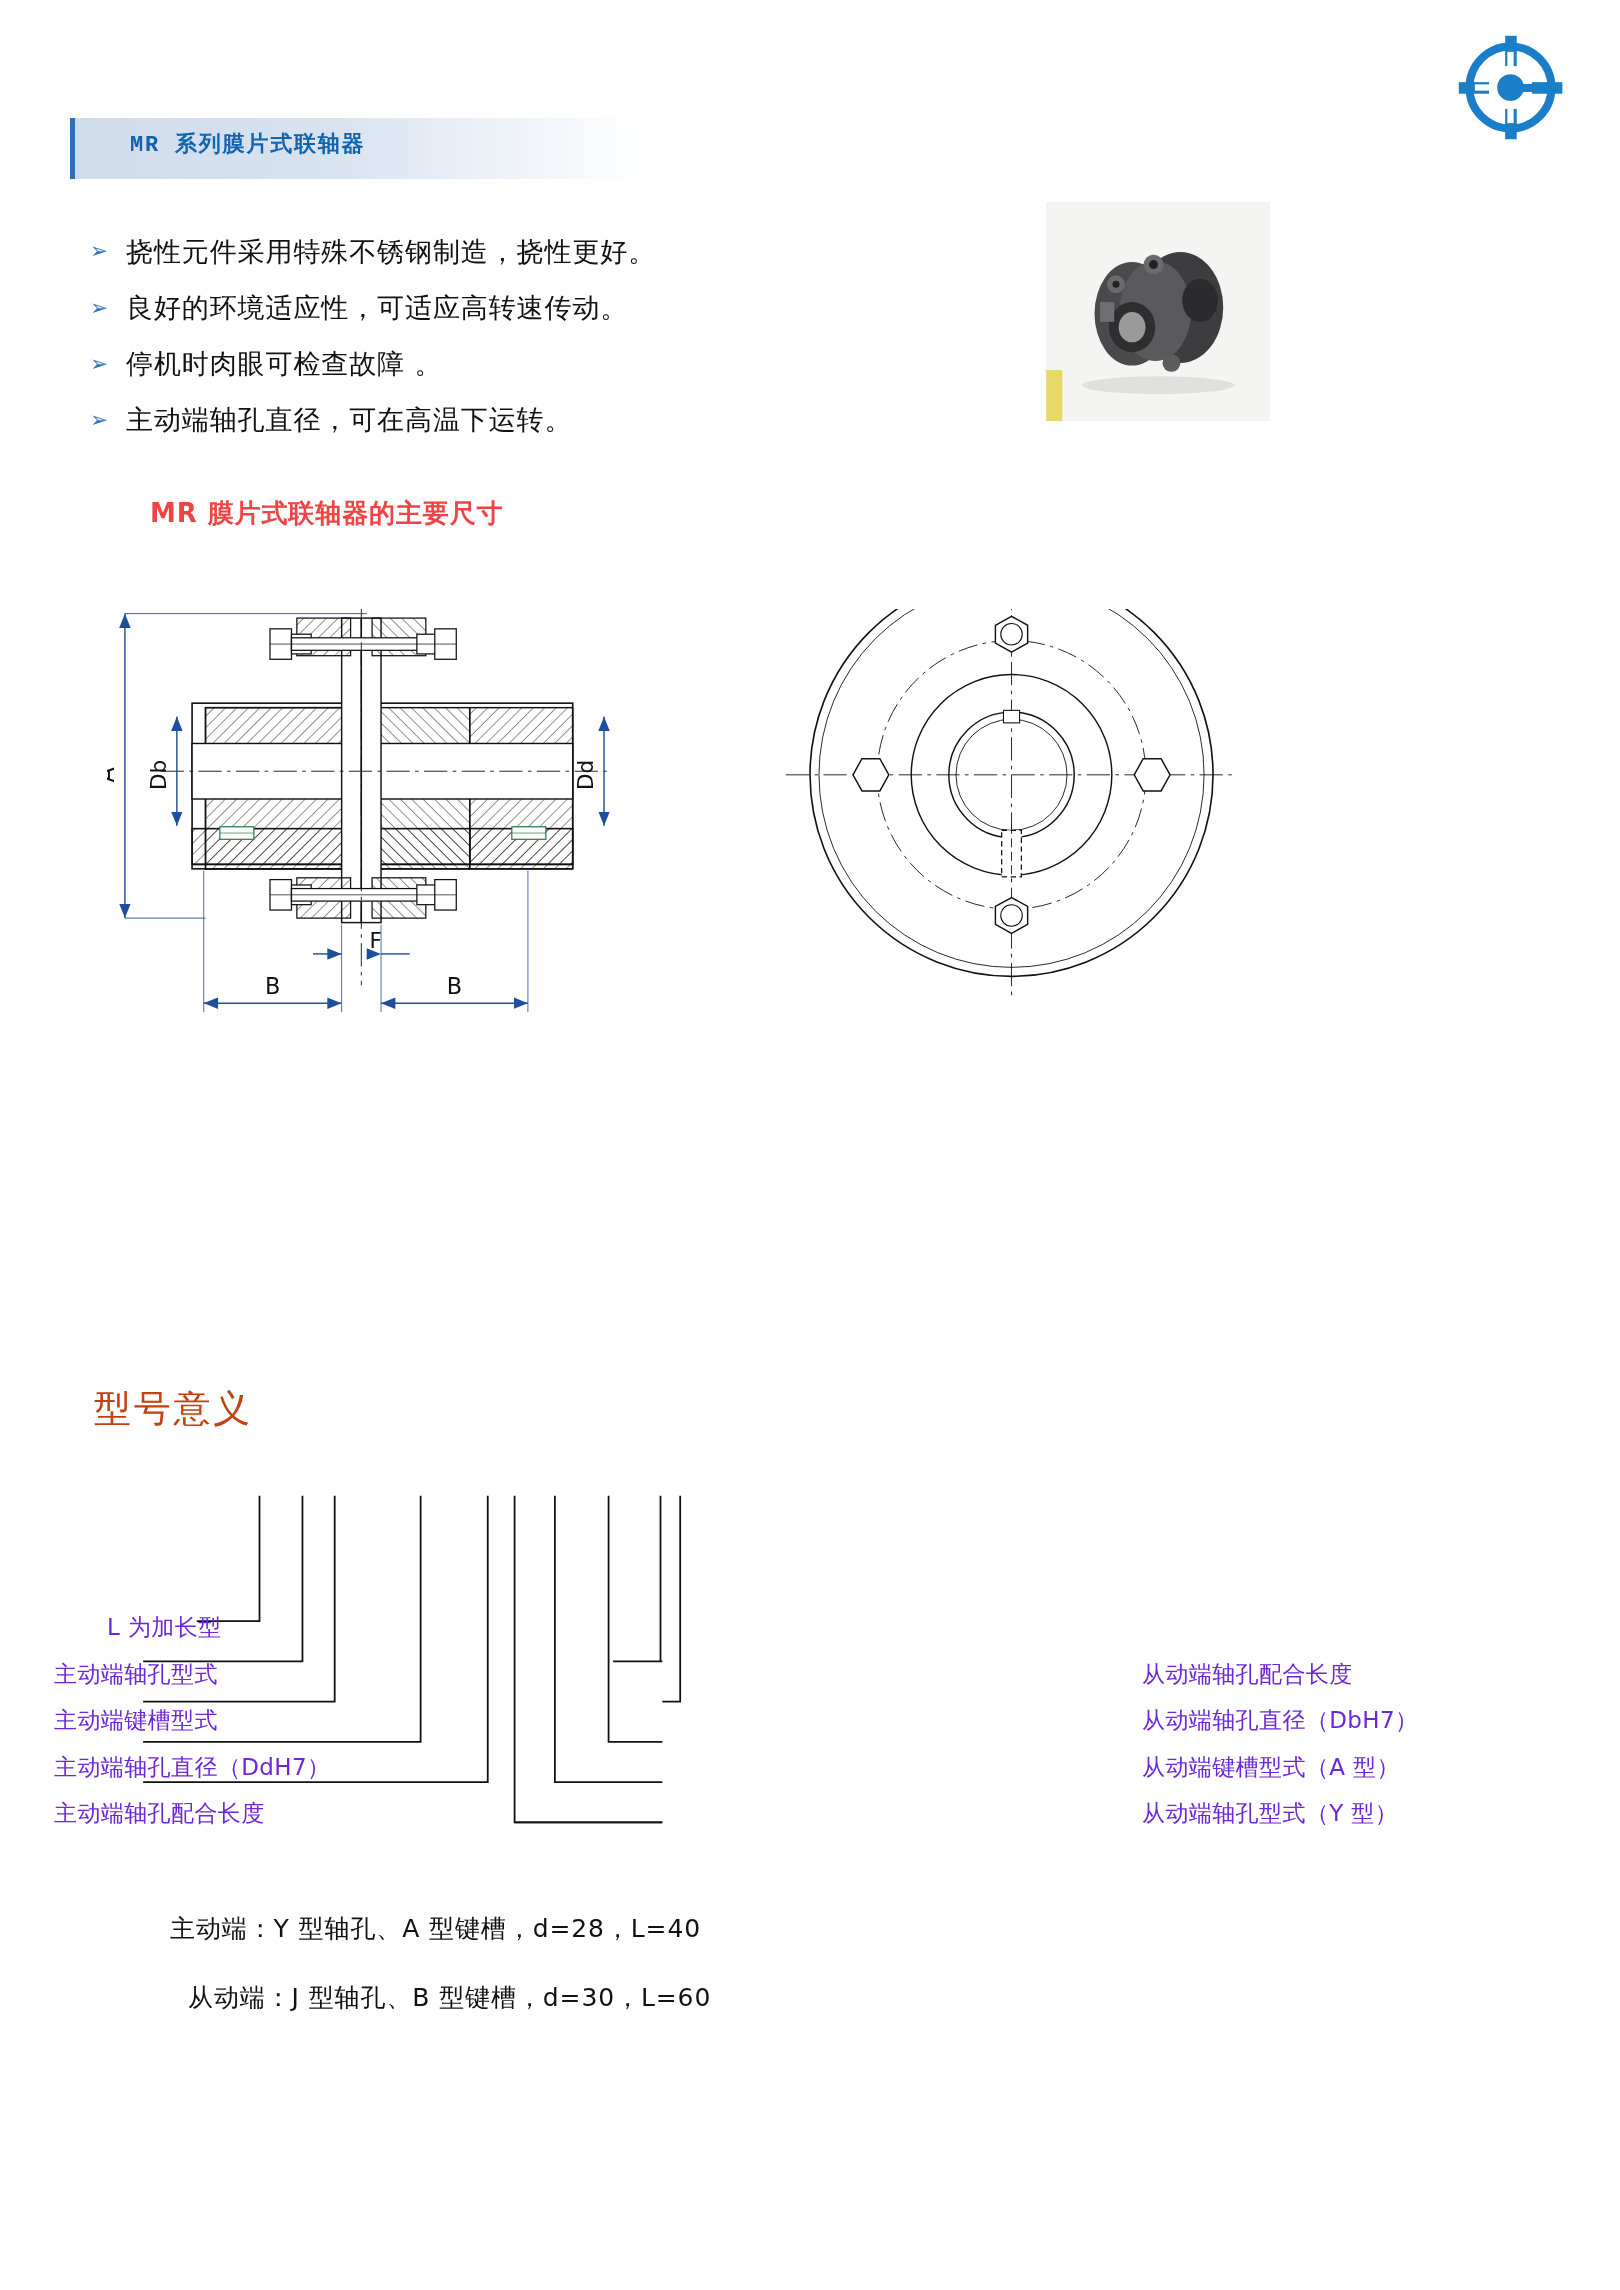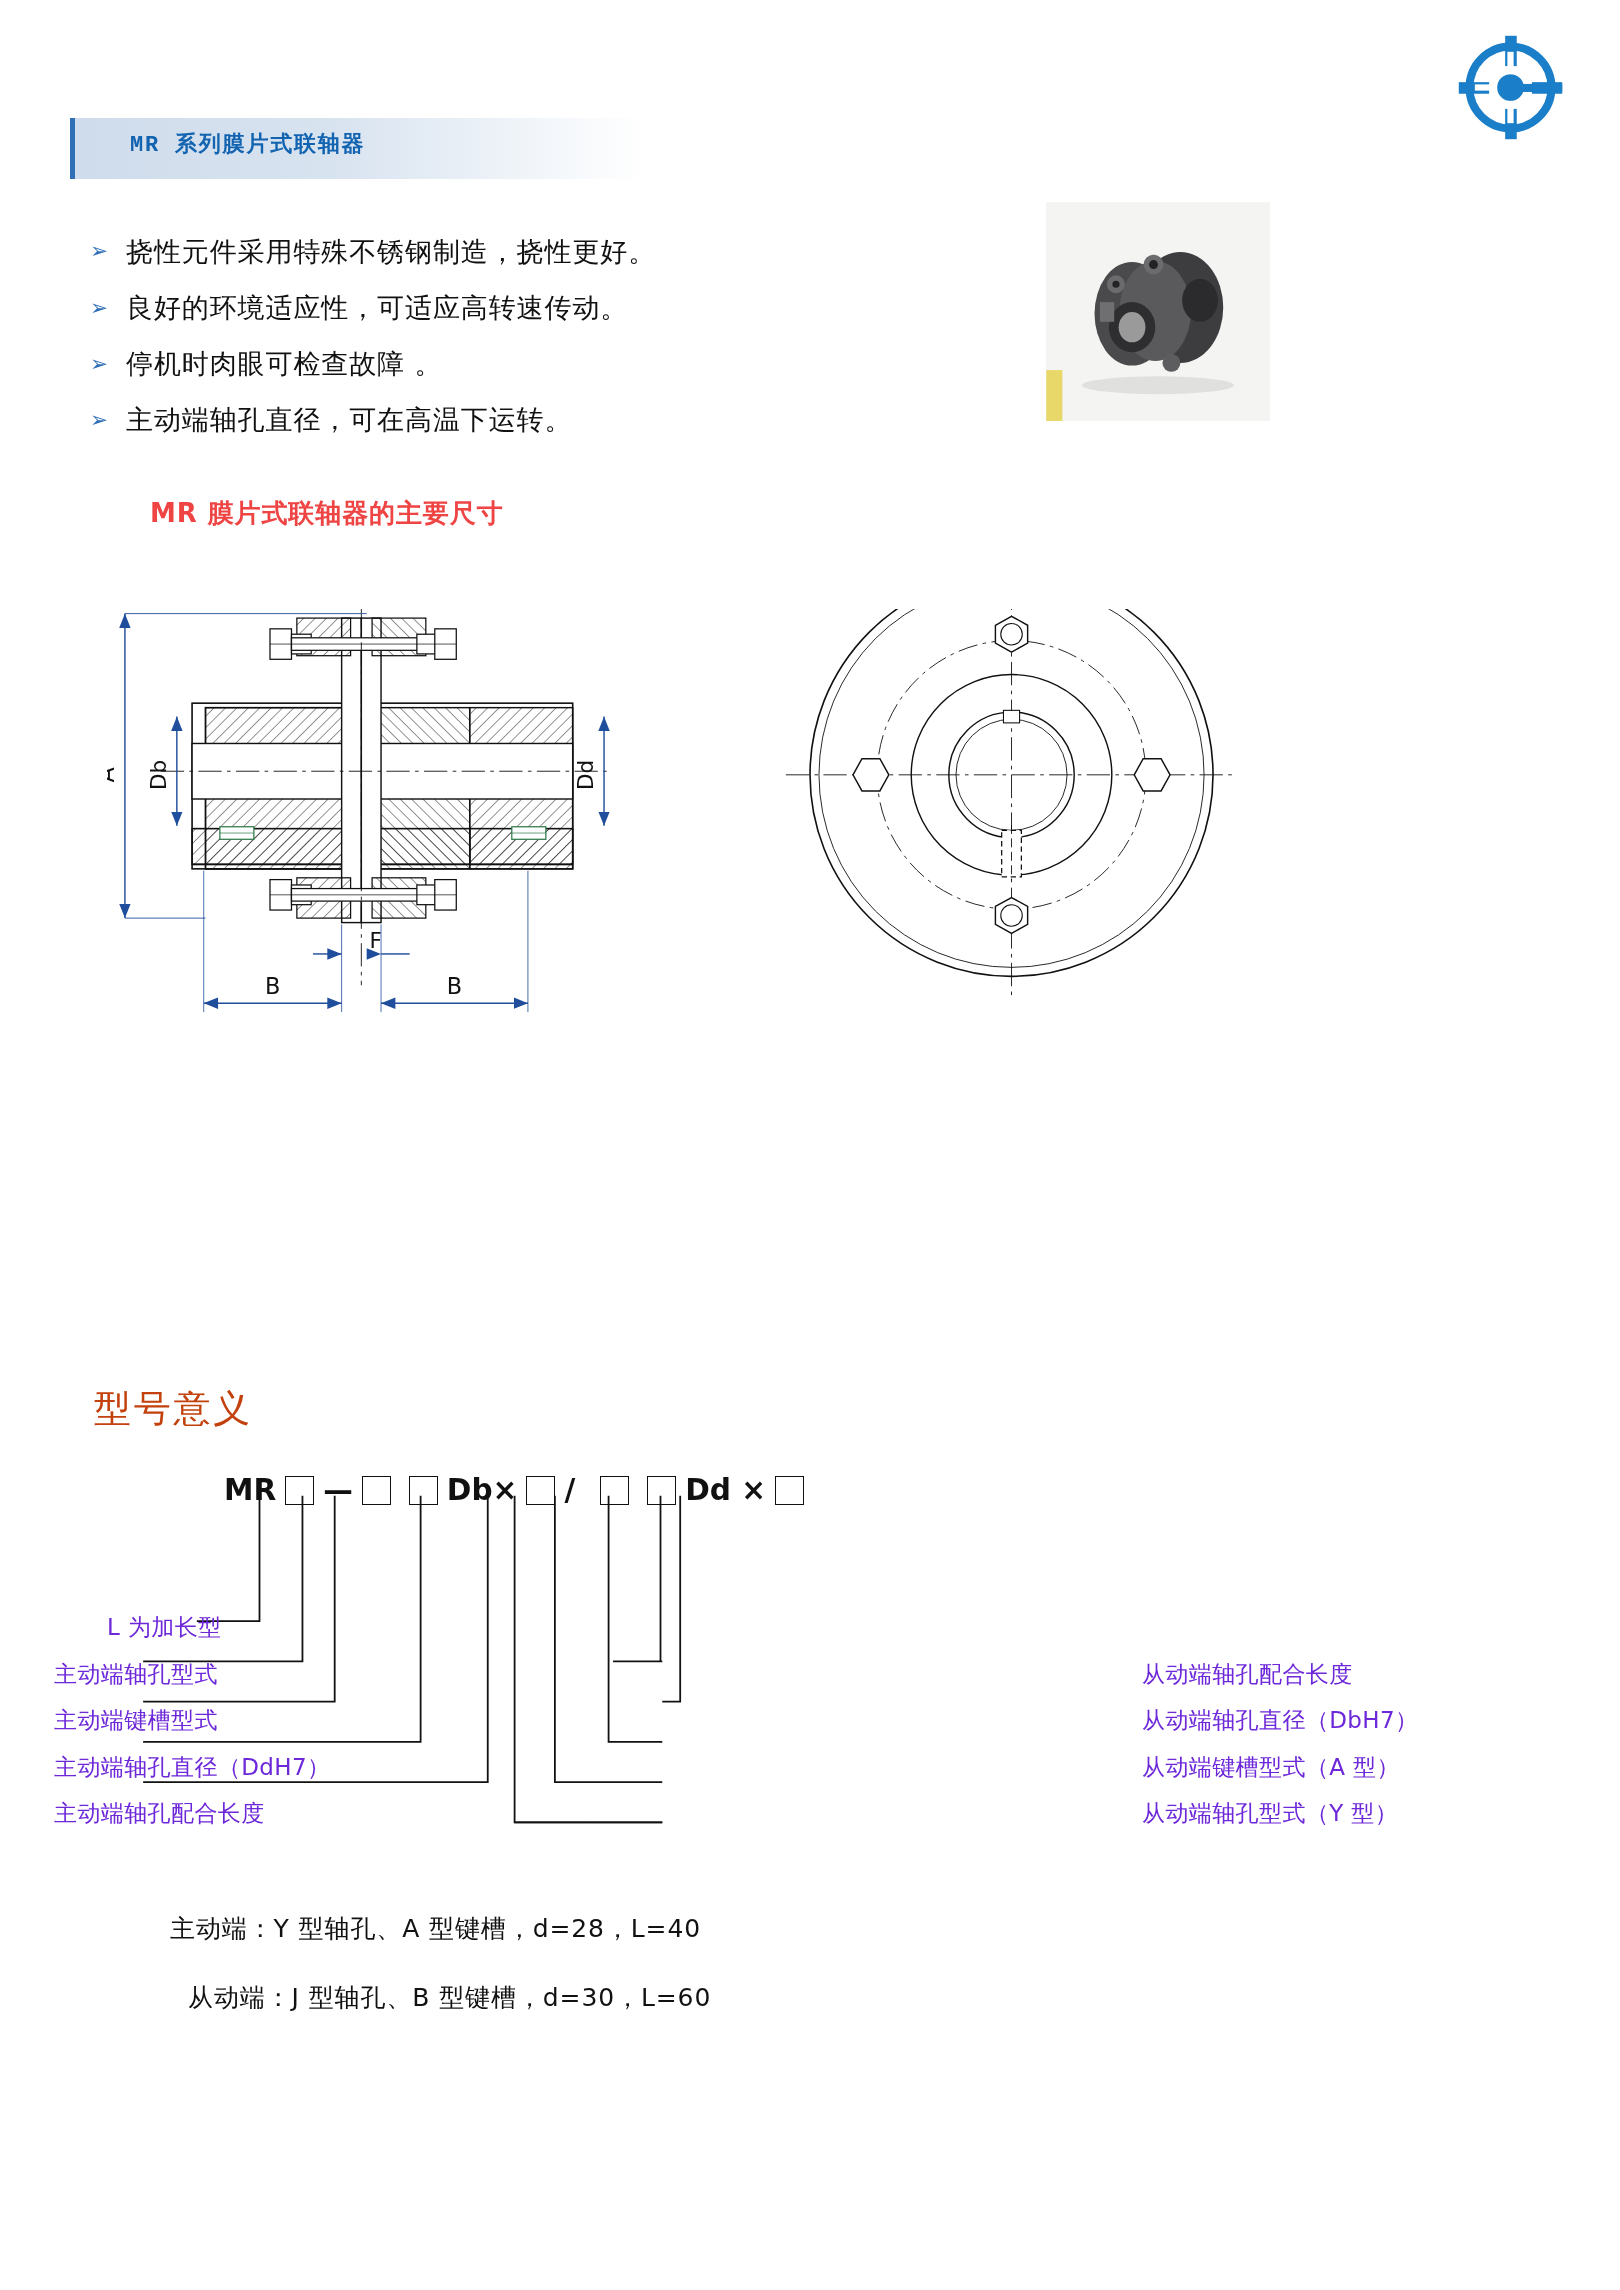--- a/index.html
+++ b/index.html
@@ -278,34 +278,20 @@
           <line x1="0" y1="56" x2="0" y2="118" stroke="#111" stroke-width="1" stroke-dasharray="10,5"></line>
         </g>
 
         <rect x="-9" y="-72" width="18" height="14" fill="#ffffff" stroke="#111" stroke-width="1.2"></rect>
       </g>
     </svg>
   </div>
 
   <div class="section-title">型号意义</div>
 
-  <div class="code-line">
-    <span>MR</span>
-    <span class="cbox"></span>
-    <span>—</span>
-    <span class="cbox"></span>
-    <span class="cbox"></span>
-    <span>Db×</span>
-    <span class="cbox"></span>
-    <span>/</span>
-    <span class="cbox" style="margin-left:25px"></span>
-    <span class="cbox"></span>
-    <span>Dd  ×</span>
-    <span class="cbox"></span>
-  </div>
 
   <div class="codeblock">
     <svg width="1397" height="546" viewBox="0 0 1560 610">
       <g stroke="#111" stroke-width="2" fill="none">
 
         <path d="M170,50 L170,190 L100,190"></path>
         <path d="M218,50 L218,235 L40,235"></path>
         <path d="M254,50 L254,280 L40,280"></path>
         <path d="M350,50 L350,325 L40,325"></path>
         <path d="M425,50 L425,370 L40,370"></path>

